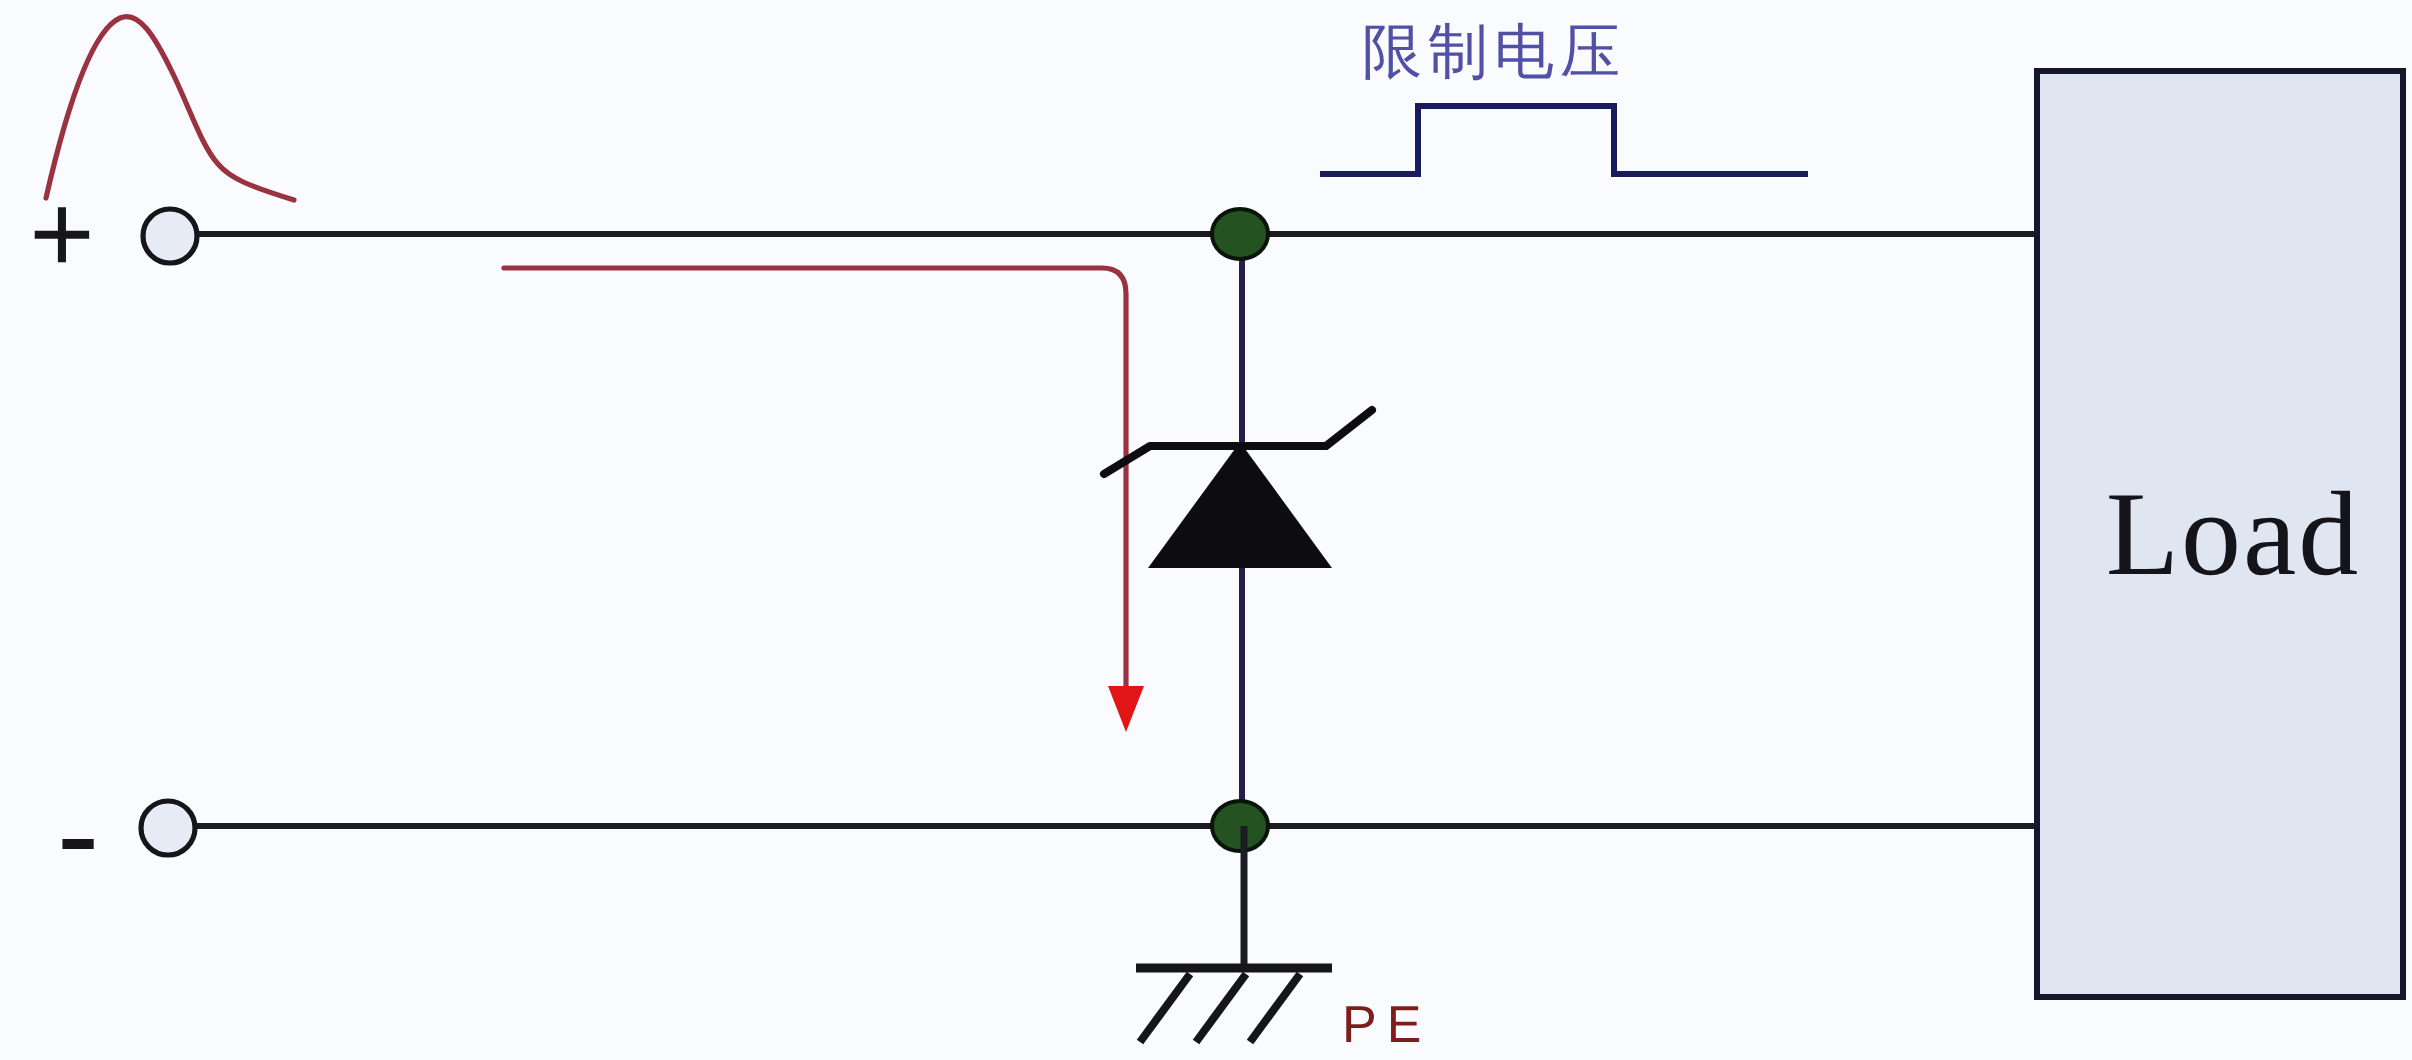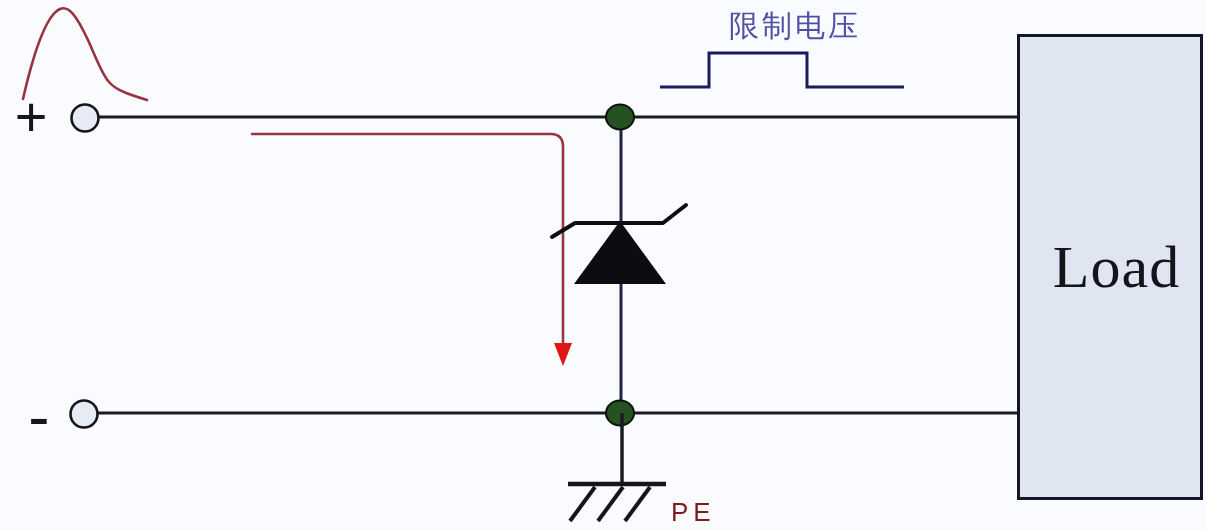--- a/index.html
+++ b/index.html
@@ -15,21 +15,20 @@
   .terminal-label{
     color:#16161c;font-size:56px;font-weight:400;line-height:62px;
     width:62px;text-align:center;font-family:"Liberation Sans",sans-serif;
   }
   #plus-label{left:0px;top:86px;}
   #minus-label{left:8px;top:386px;font-size:64px;}
   #clamp-label{
     left:681px;top:6px;width:150px;
     font-size:30px;letter-spacing:3px;color:#5050a5;
     font-family:"Liberation Sans",sans-serif;
-    margin-left:48px;
   }
   #load-box{
     position:absolute;left:1017px;top:34px;width:186px;height:466px;
     background:#e0e5f2;border:3px solid #15152b;box-sizing:border-box;
     display:flex;align-items:center;justify-content:center;padding-left:13px;
   }
   #load-label{
     font-family:"Liberation Serif", serif;
     font-size:60px;color:#14141a;letter-spacing:1px;
   }

